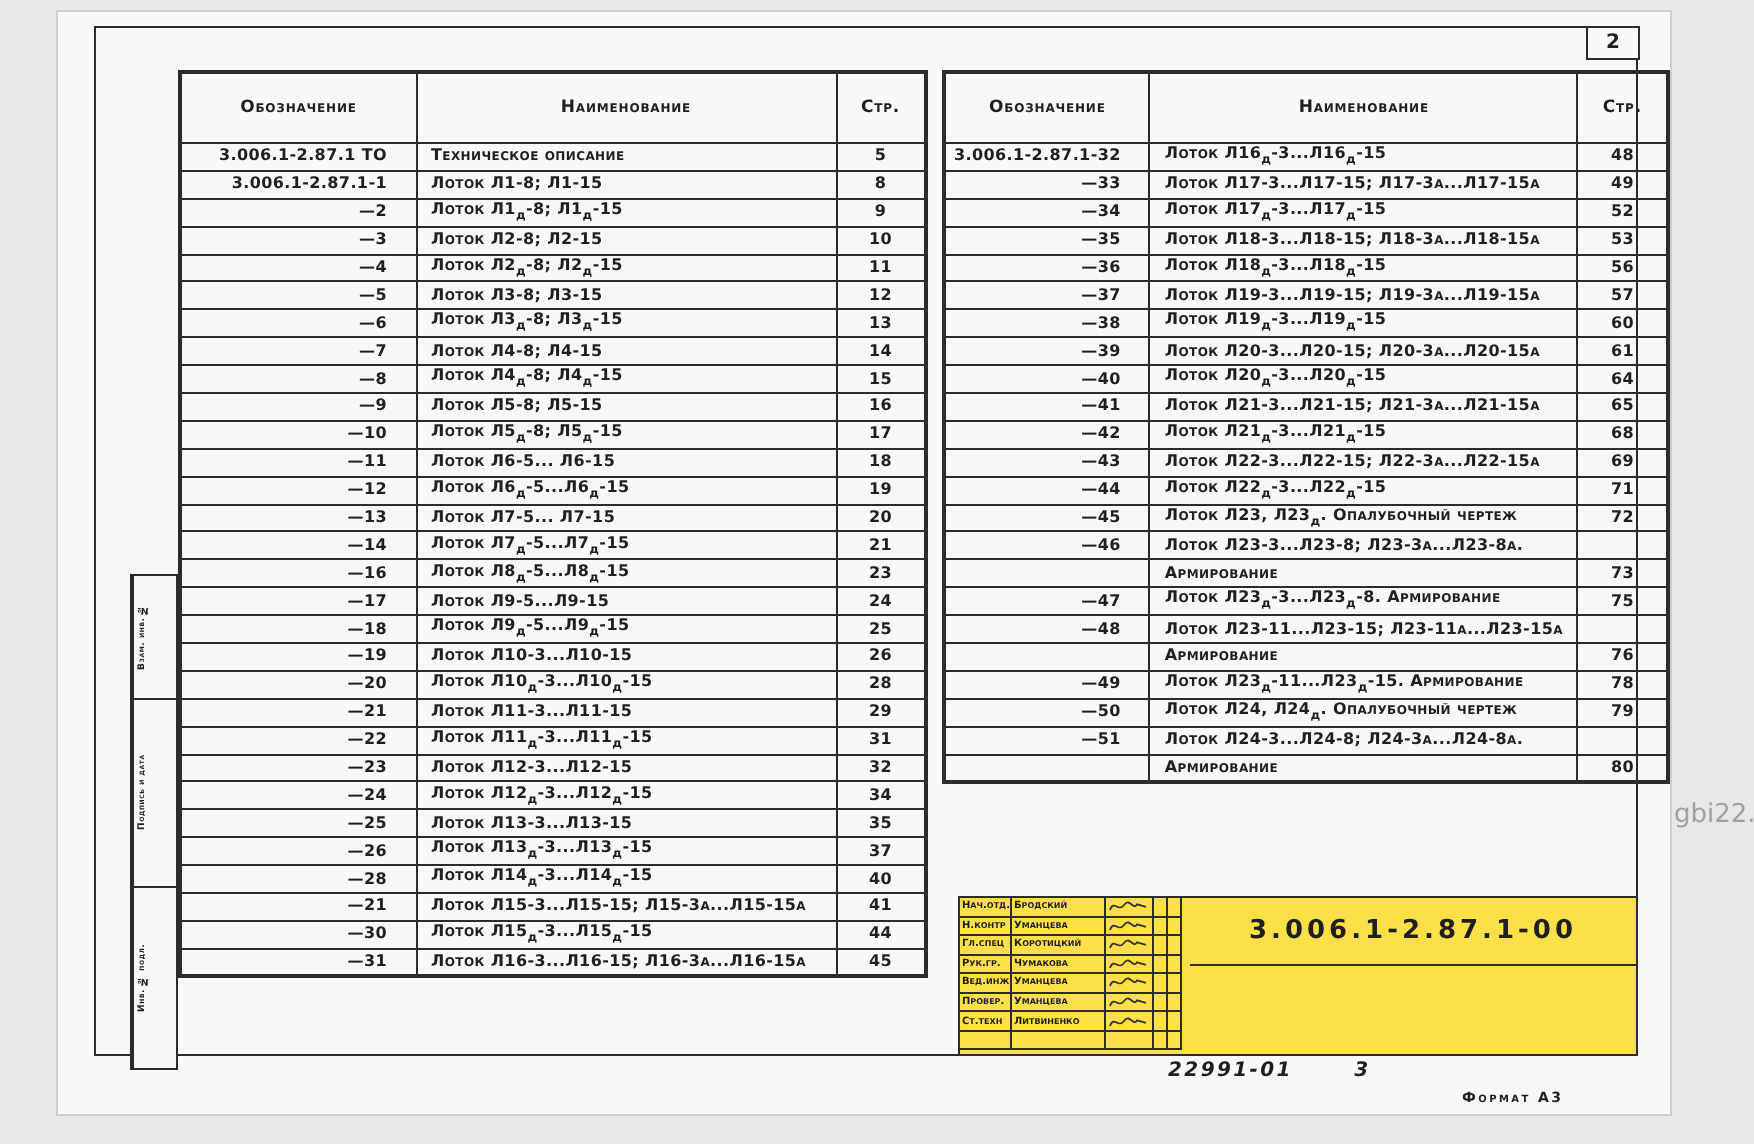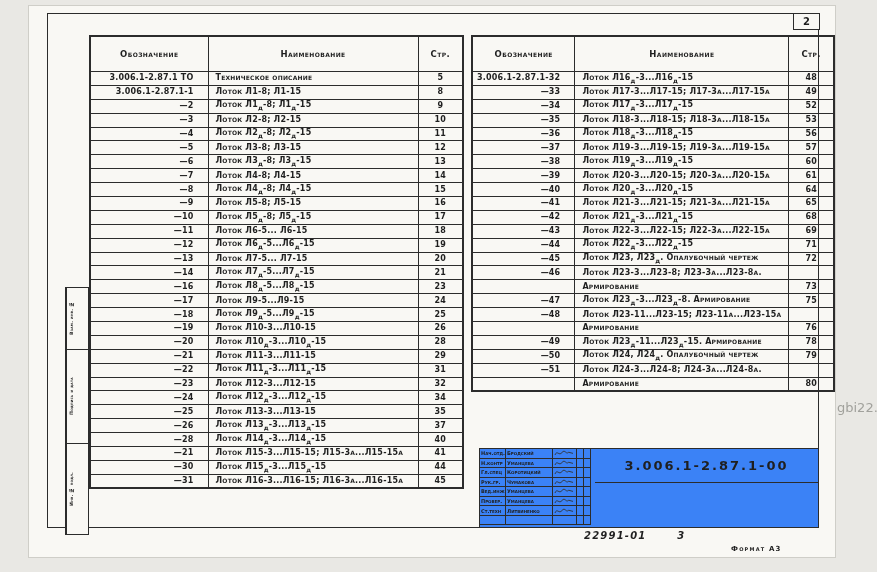--- a/index.html
+++ b/index.html
@@ -41,21 +41,21 @@
            border:1.4px solid #2c2c2c; display:flex; flex-direction:column; background:#f9f8f4; }
   .stamp-cell { display:flex; border-bottom:1px solid #2c2c2c; }
   .stamp-cell:last-child { border-bottom:none; }
   .stamp-label {
     width:10px; border-right:1px solid #2c2c2c;
     writing-mode:vertical-rl; transform:rotate(180deg);
     font-size:4.6px; font-weight:bold; font-variant:small-caps; letter-spacing:.3px;
     display:flex; align-items:center; justify-content:center; overflow:hidden; white-space:nowrap;
   }
   .tblock { position:absolute; left:450px; top:442px; width:340px; height:80px;
-            border:1.8px solid #2c2c2c; display:flex; background:#3b82f6; }
+            border:1.8px solid #2c2c2c; display:flex; background:#fde047; }
   .tb-left { width:115px; display:grid; grid-template-columns:26px 47px 24px 7px 7px; grid-auto-rows:9.55px; }
   .tb-cell { border-right:1px solid #2c2c2c; border-bottom:1px solid #2c2c2c;
              font-size:5px; font-weight:bold; font-variant:small-caps;
              display:flex; align-items:center; padding-left:1px; overflow:hidden; white-space:nowrap; }
   .tb-right { flex:1; display:flex; flex-direction:column; }
   .tb-doc { height:34px; border-bottom:1.5px solid #2c2c2c; display:flex; align-items:center;
             justify-content:center; font-size:13px; font-weight:bold; letter-spacing:2px; }
   .tb-bottom { flex:1; display:flex; }
   .tb-title { flex:1; display:flex; align-items:center; justify-content:center;
               font-size:12.5px; font-weight:bold; letter-spacing:2.5px; font-variant:small-caps; }

